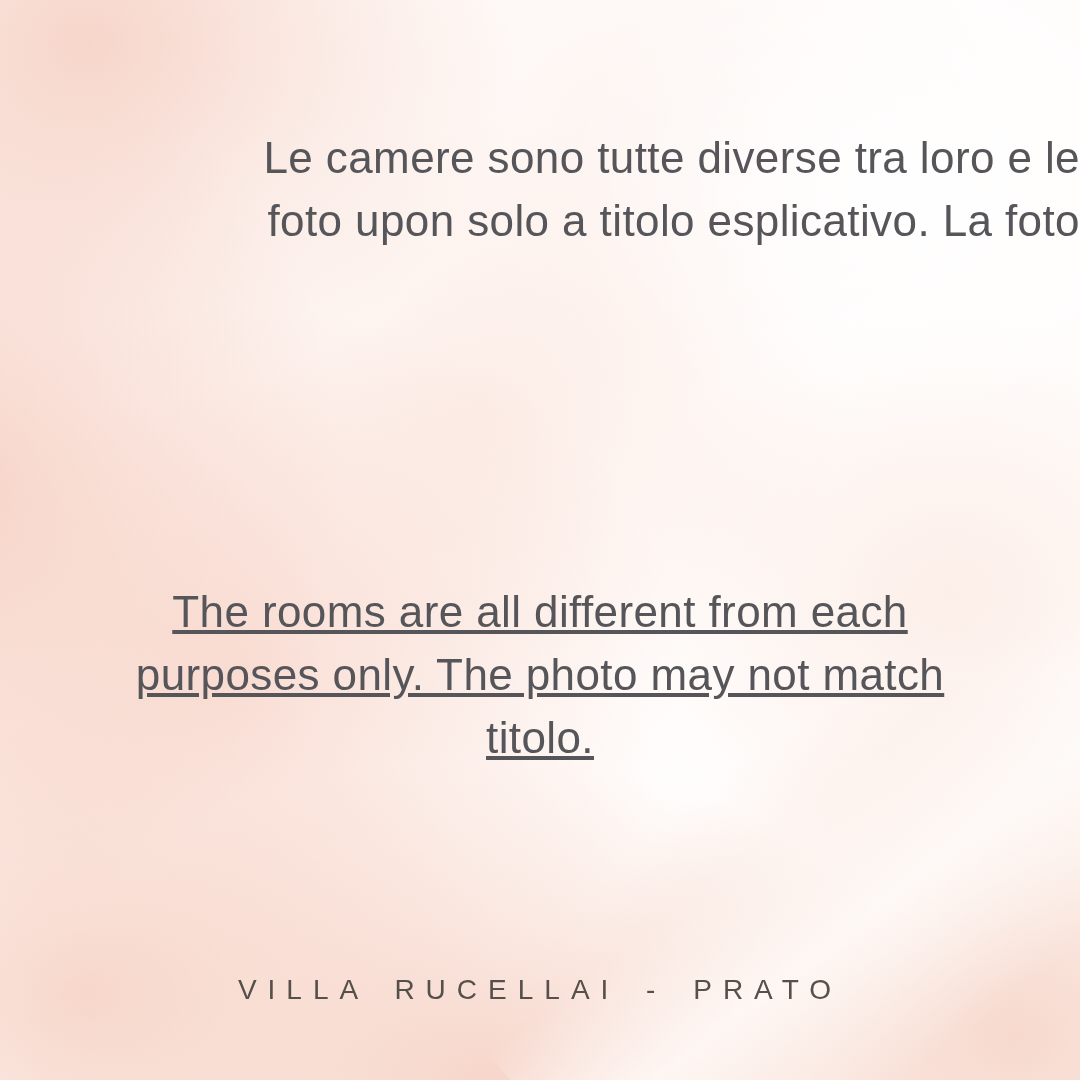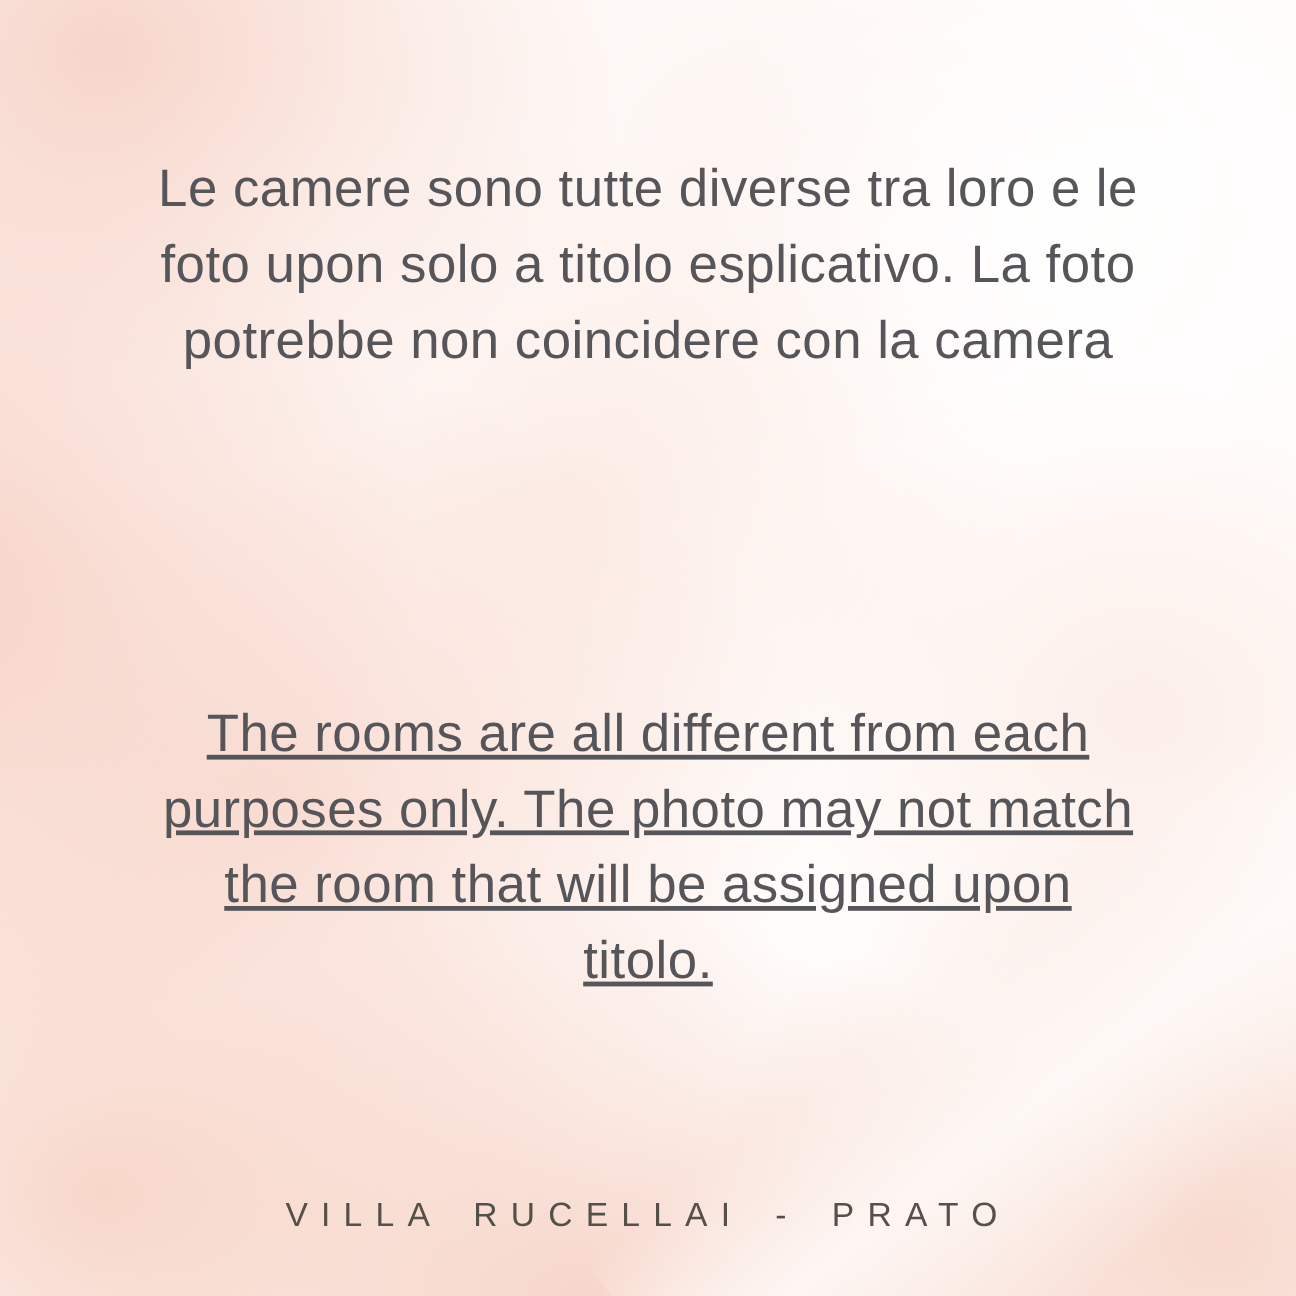--- a/index.html
+++ b/index.html
@@ -63,54 +63,51 @@
     font-size: 44px;
     font-weight: 400;
     letter-spacing: 0.4px;
   }
   .notice .line {
     display: block;
     margin: 0;
     line-height: 63px;
     white-space: nowrap;
   }
-  .notice-it { top: 126px; }
+  .notice-it { top: 126px; text-align: right; }
   .notice-en { top: 580px; text-decoration: underline; }
 
   .footer-caption {
     position: absolute;
     left: 0;
     top: 972px;
     width: 1080px;
     text-align: center;
     color: #56504a;
     font-size: 28px;
     line-height: 36px;
     letter-spacing: 11px;
     word-spacing: 8px;
     text-transform: uppercase;
     white-space: nowrap;
-    margin-top: 23px;
   }
 </style>
 </head>
 <body>
 
 <div class="canvas">
   <div class="wash"></div>
   <div class="wash-diagonal"></div>
   <div class="wash-topright"></div>
 
   <div class="notice notice-it">
     <span class="line">Le camere sono tutte diverse tra loro e le</span>
     <span class="line">foto upon solo a titolo esplicativo. La foto</span>
-    <span class="line">potrebbe non coincidere con la camera</span>
   </div>
 
   <div class="notice notice-en">
     <span class="line">The rooms are all different from each</span>
     <span class="line">purposes only. The photo may not match</span>
-    <span class="line">the room that will be assigned upon</span>
     <span class="line">titolo.</span>
   </div>
 
   <div class="footer-caption">VILLA RUCELLAI - PRATO</div>
 </div>
 
 </body></html>

